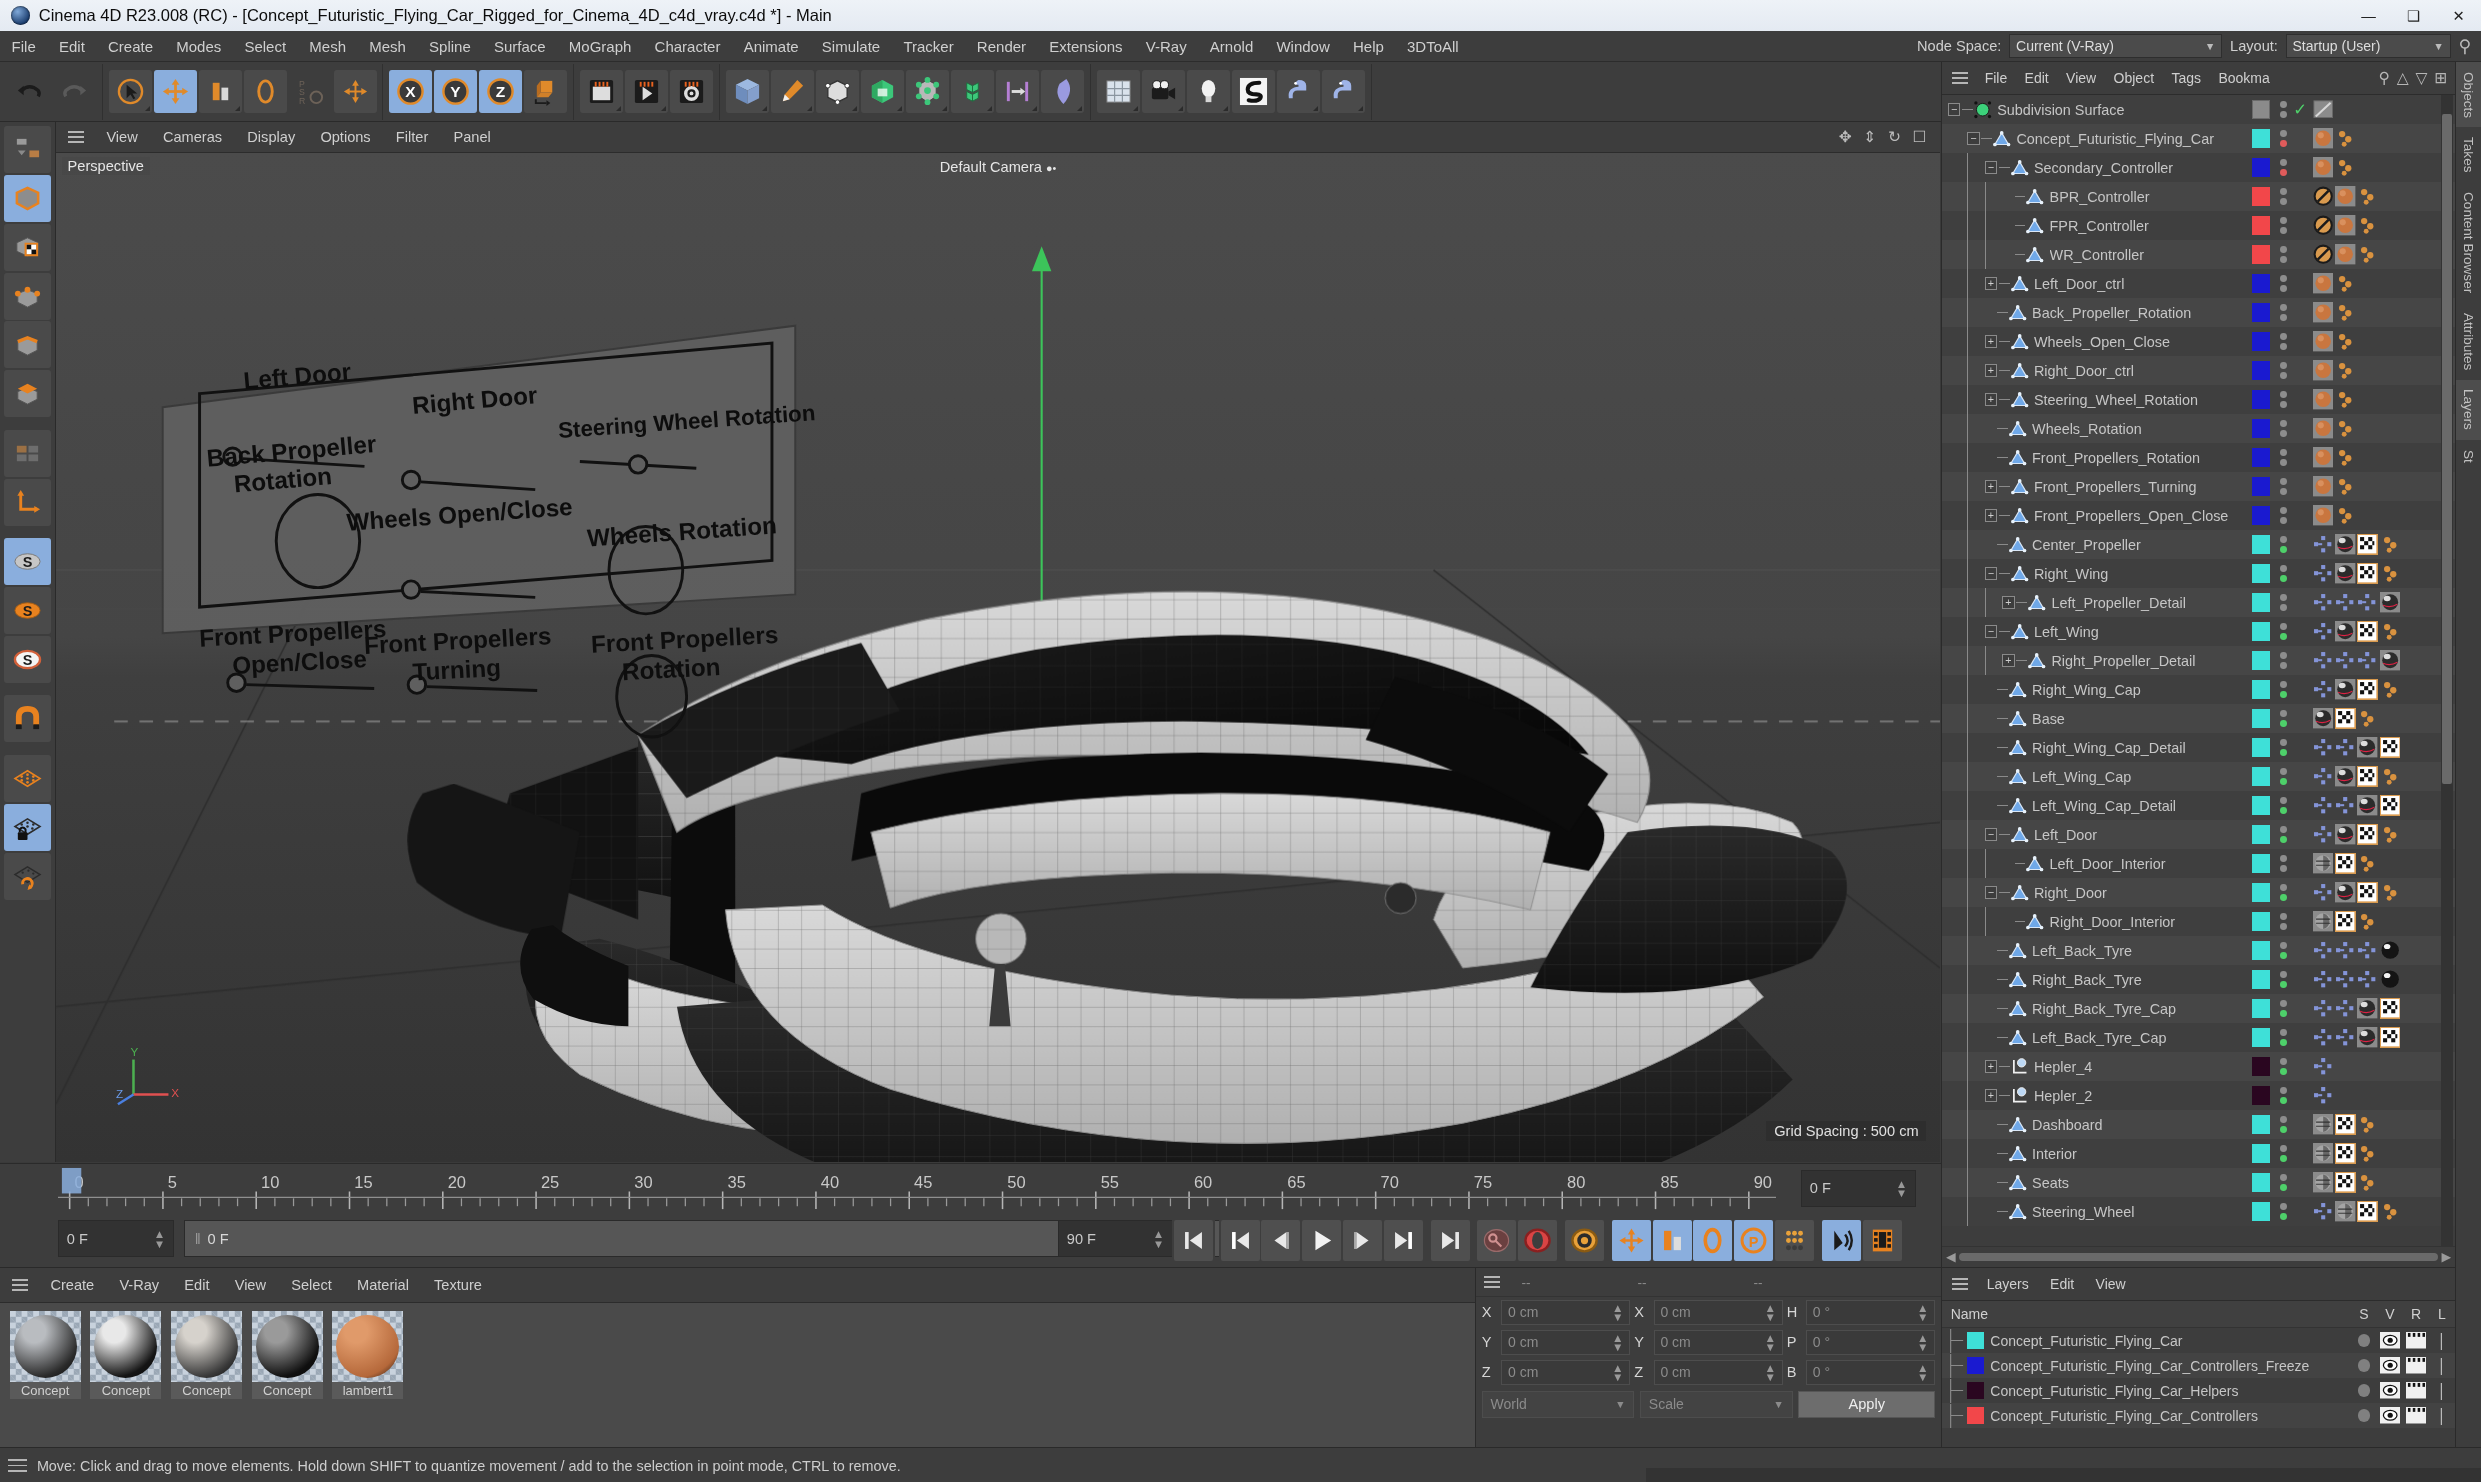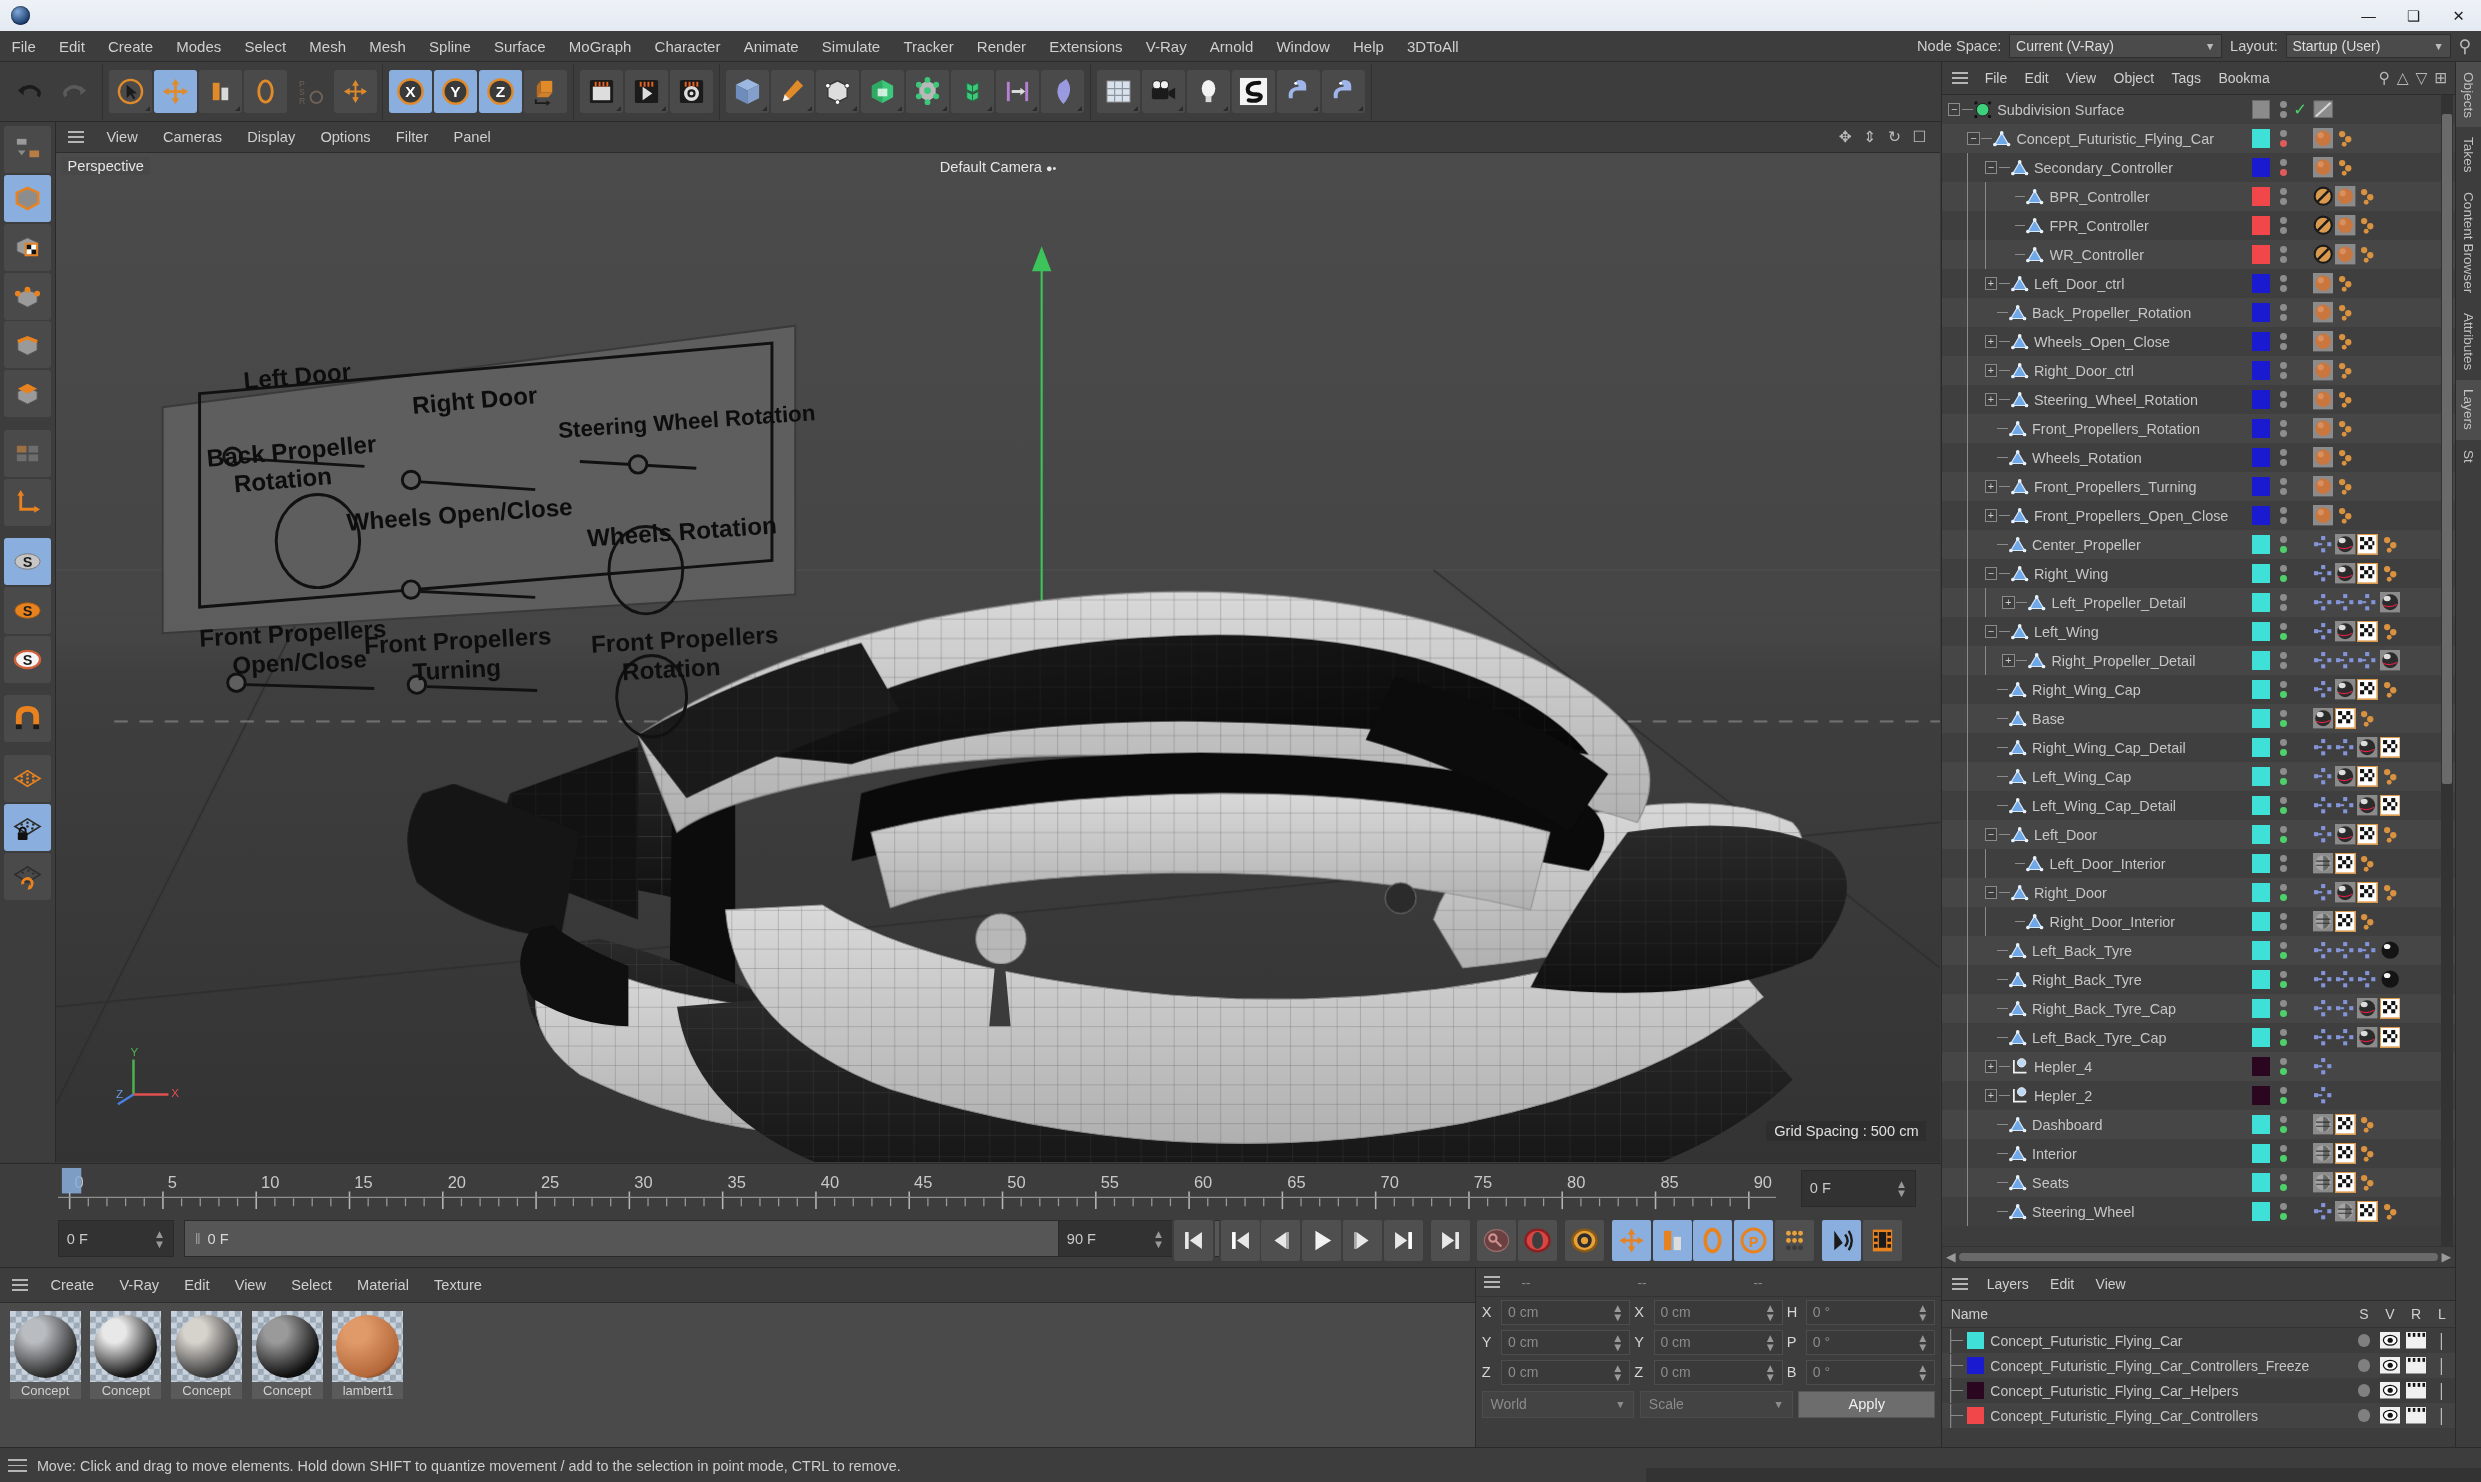--- a/index.html
+++ b/index.html
@@ -212,20 +212,21 @@
   .hamb { width:19.4px; height:13.6px; display:flex; flex-direction:column;
     justify-content:space-between; flex:none;}
   .hamb i { display:block; height:1.9px; background:#b5b5b5; }
   .hamb.sm { width:16.5px; height:11.6px;}
 </style>
 </head>
 <body>
 
 <div id="titlebar">
   <div class="c4d-logo"></div>
+  <span id="title-text">Cinema 4D R23.008 (RC) - [Concept_Futuristic_Flying_Car_Rigged_for_Cinema_4D_c4d_vray.c4d *] - Main</span>
   <div id="win-buttons">
     <div>—</div>
     <div>❑</div>
     <div class="close">✕</div>
   </div>
 </div>
 
 <div id="menubar">
   <span id="menu-items-host" style="display: flex;">
       <span class="mi">File</span>
@@ -1705,21 +1706,21 @@
             <span style="width:16.5px"></span>
             <span style="width:12.6px"></span>
             <span class="odash"></span>
           </span>
           <svg class="oicon" viewBox="0 0 20 20">
             <path d="M10 4 L17 16 L3 16 Z" fill="#6fa8e8" stroke="#d9e7f7" stroke-width="1.2"></path>
             <circle cx="10" cy="4" r="1.9" fill="#e8f2fb"></circle>
             <circle cx="17" cy="16" r="1.9" fill="#e8f2fb"></circle>
             <circle cx="3" cy="16" r="1.9" fill="#e8f2fb"></circle>
           </svg>
-          <span class="oname">Front_Propellers_Rotation</span>
+          <span class="oname">Wheels_Rotation</span>
           <span class="ocols">
             <span style="width:9.7px"></span>
             <span class="oswatch" style="background:#1a1ad0"></span>
             <span style="width:5.8px"></span>
             <span class="odots">
               <span class="odot"></span>
               <span class="odot" style="background:#8d8d8d"></span>
             </span>
             <span style="width:17.5px"></span>
             <span class="otags">
@@ -1743,21 +1744,21 @@
             <span style="width:16.5px"></span>
             <span style="width:12.6px"></span>
             <span class="odash"></span>
           </span>
           <svg class="oicon" viewBox="0 0 20 20">
             <path d="M10 4 L17 16 L3 16 Z" fill="#6fa8e8" stroke="#d9e7f7" stroke-width="1.2"></path>
             <circle cx="10" cy="4" r="1.9" fill="#e8f2fb"></circle>
             <circle cx="17" cy="16" r="1.9" fill="#e8f2fb"></circle>
             <circle cx="3" cy="16" r="1.9" fill="#e8f2fb"></circle>
           </svg>
-          <span class="oname">Wheels_Rotation</span>
+          <span class="oname">Front_Propellers_Rotation</span>
           <span class="ocols">
             <span style="width:9.7px"></span>
             <span class="oswatch" style="background:#1a1ad0"></span>
             <span style="width:5.8px"></span>
             <span class="odots">
               <span class="odot"></span>
               <span class="odot" style="background:#8d8d8d"></span>
             </span>
             <span style="width:17.5px"></span>
             <span class="otags">

